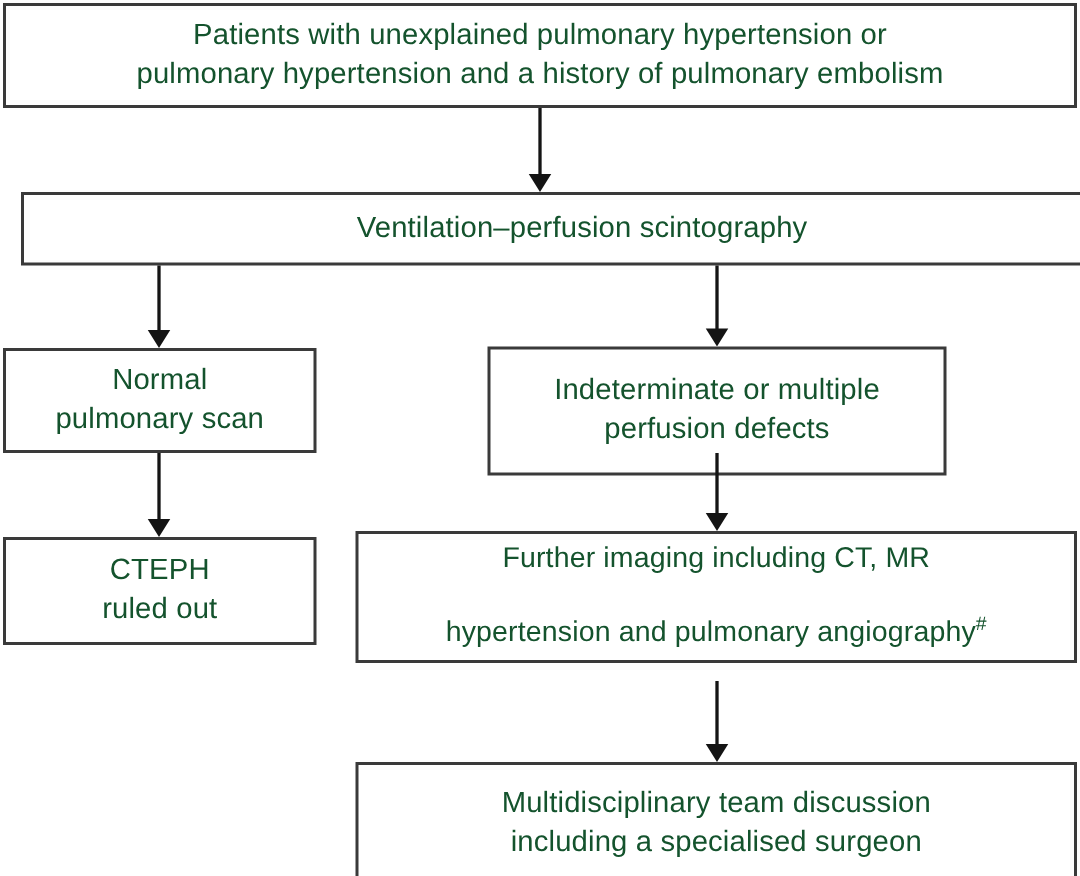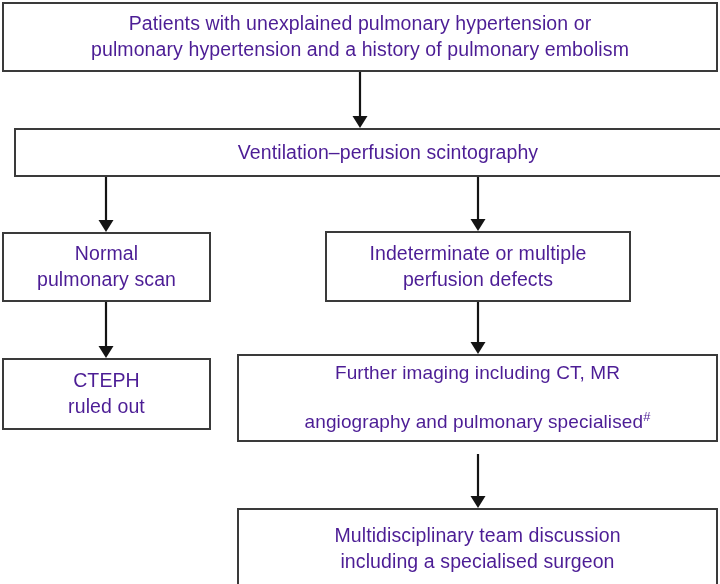--- a/index.html
+++ b/index.html
@@ -17,35 +17,35 @@
   }
   .node {
     position: absolute;
     box-sizing: border-box;
     border: 2px solid #3a3a3a;
     background: #ffffff;
     display: flex;
     align-items: center;
     justify-content: center;
     text-align: center;
-    color: #4c1d95;
+    color: #14532d;
     font-size: 19.5px;
     line-height: 1.32;
     letter-spacing: 0.1px;
   }
   .node .node-text {
     display: block;
     padding: 0 6px;
     white-space: pre-line;
   }
   
   #node-patients      { left: 2px;   top: 2px;   width: 716px; height: 70px; }
   #node-vq-scan       { left: 14px;   top: 128px; width: 716px; height: 49px; padding-left: 32px; }
   #node-normal-scan   { left: 2px;   top: 232px; width: 209px; height: 70px; }
-  #node-indeterminate { left: 325px; top: 231px; width: 306px; height: 71px; }
+  #node-indeterminate { left: 325px; top: 231px; width: 306px; height: 86px; }
   #node-cteph-out     { left: 2px;   top: 358px; width: 209px; height: 72px; }
   #node-further-img   { left: 237px; top: 354px; width: 481px; height: 88px; }
   #node-mdt           { left: 237px; top: 508px; width: 481px; height: 82px; }
 
   #node-further-img { font-size: 19px; line-height: 1.30; }
 
   .sup {
     font-size: 0.68em;
     vertical-align: super;
     line-height: 0;
@@ -124,21 +124,21 @@
   </div>
 
   <div class="node" id="node-cteph-out">
     <span class="node-text">CTEPH
 ruled out</span>
   </div>
 
   <div class="node" id="node-further-img">
     <span class="node-text">
       <span>Further imaging including CT, MR</span><br>
-      <span>angiography and pulmonary specialised</span><span class="sup">#</span><br>
+      <span>hypertension and pulmonary angiography</span><span class="sup">#</span><br>
     </span>
   </div>
 
   <div class="connector" id="conn-further-mdt" style="left:477px; top:454px; width:2px; height:54px;">
     <svg width="2" height="54" viewBox="0 0 2 54">
       <line class="conn-line" x1="1" y1="0" x2="1" y2="43"></line>
       <polygon class="conn-head" points="-6.5,42 8.5,42 1,54"></polygon>
     </svg>
   </div>
 

